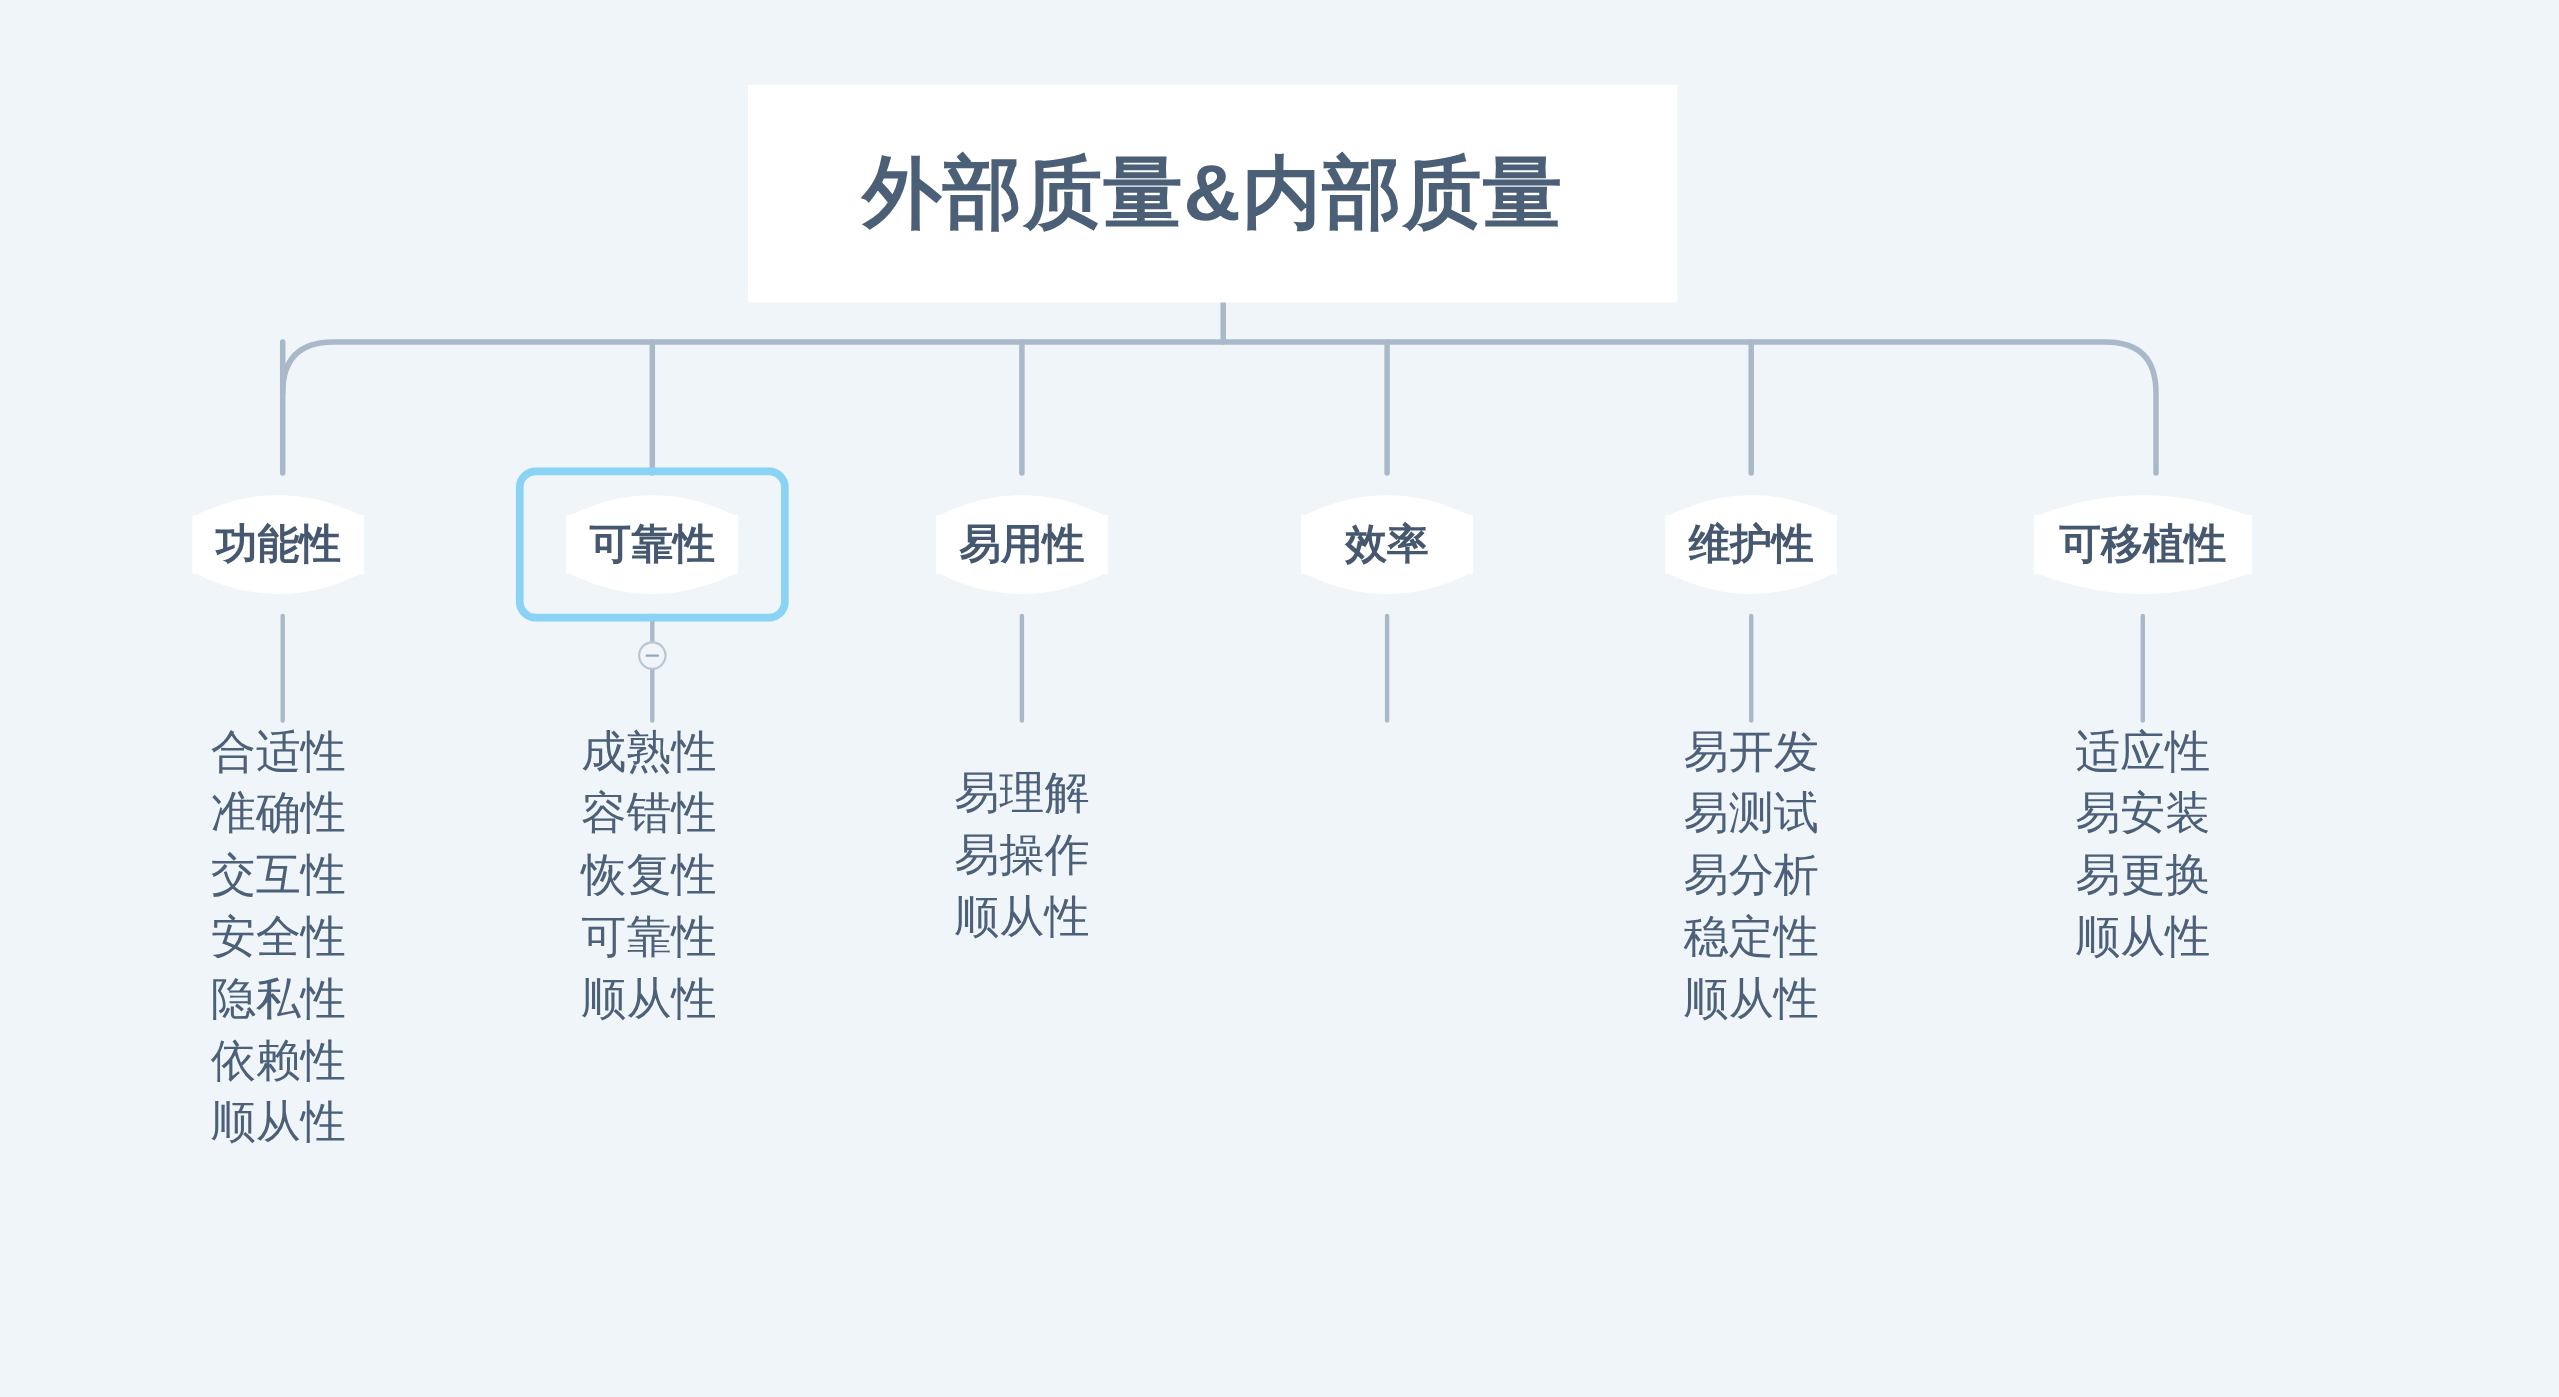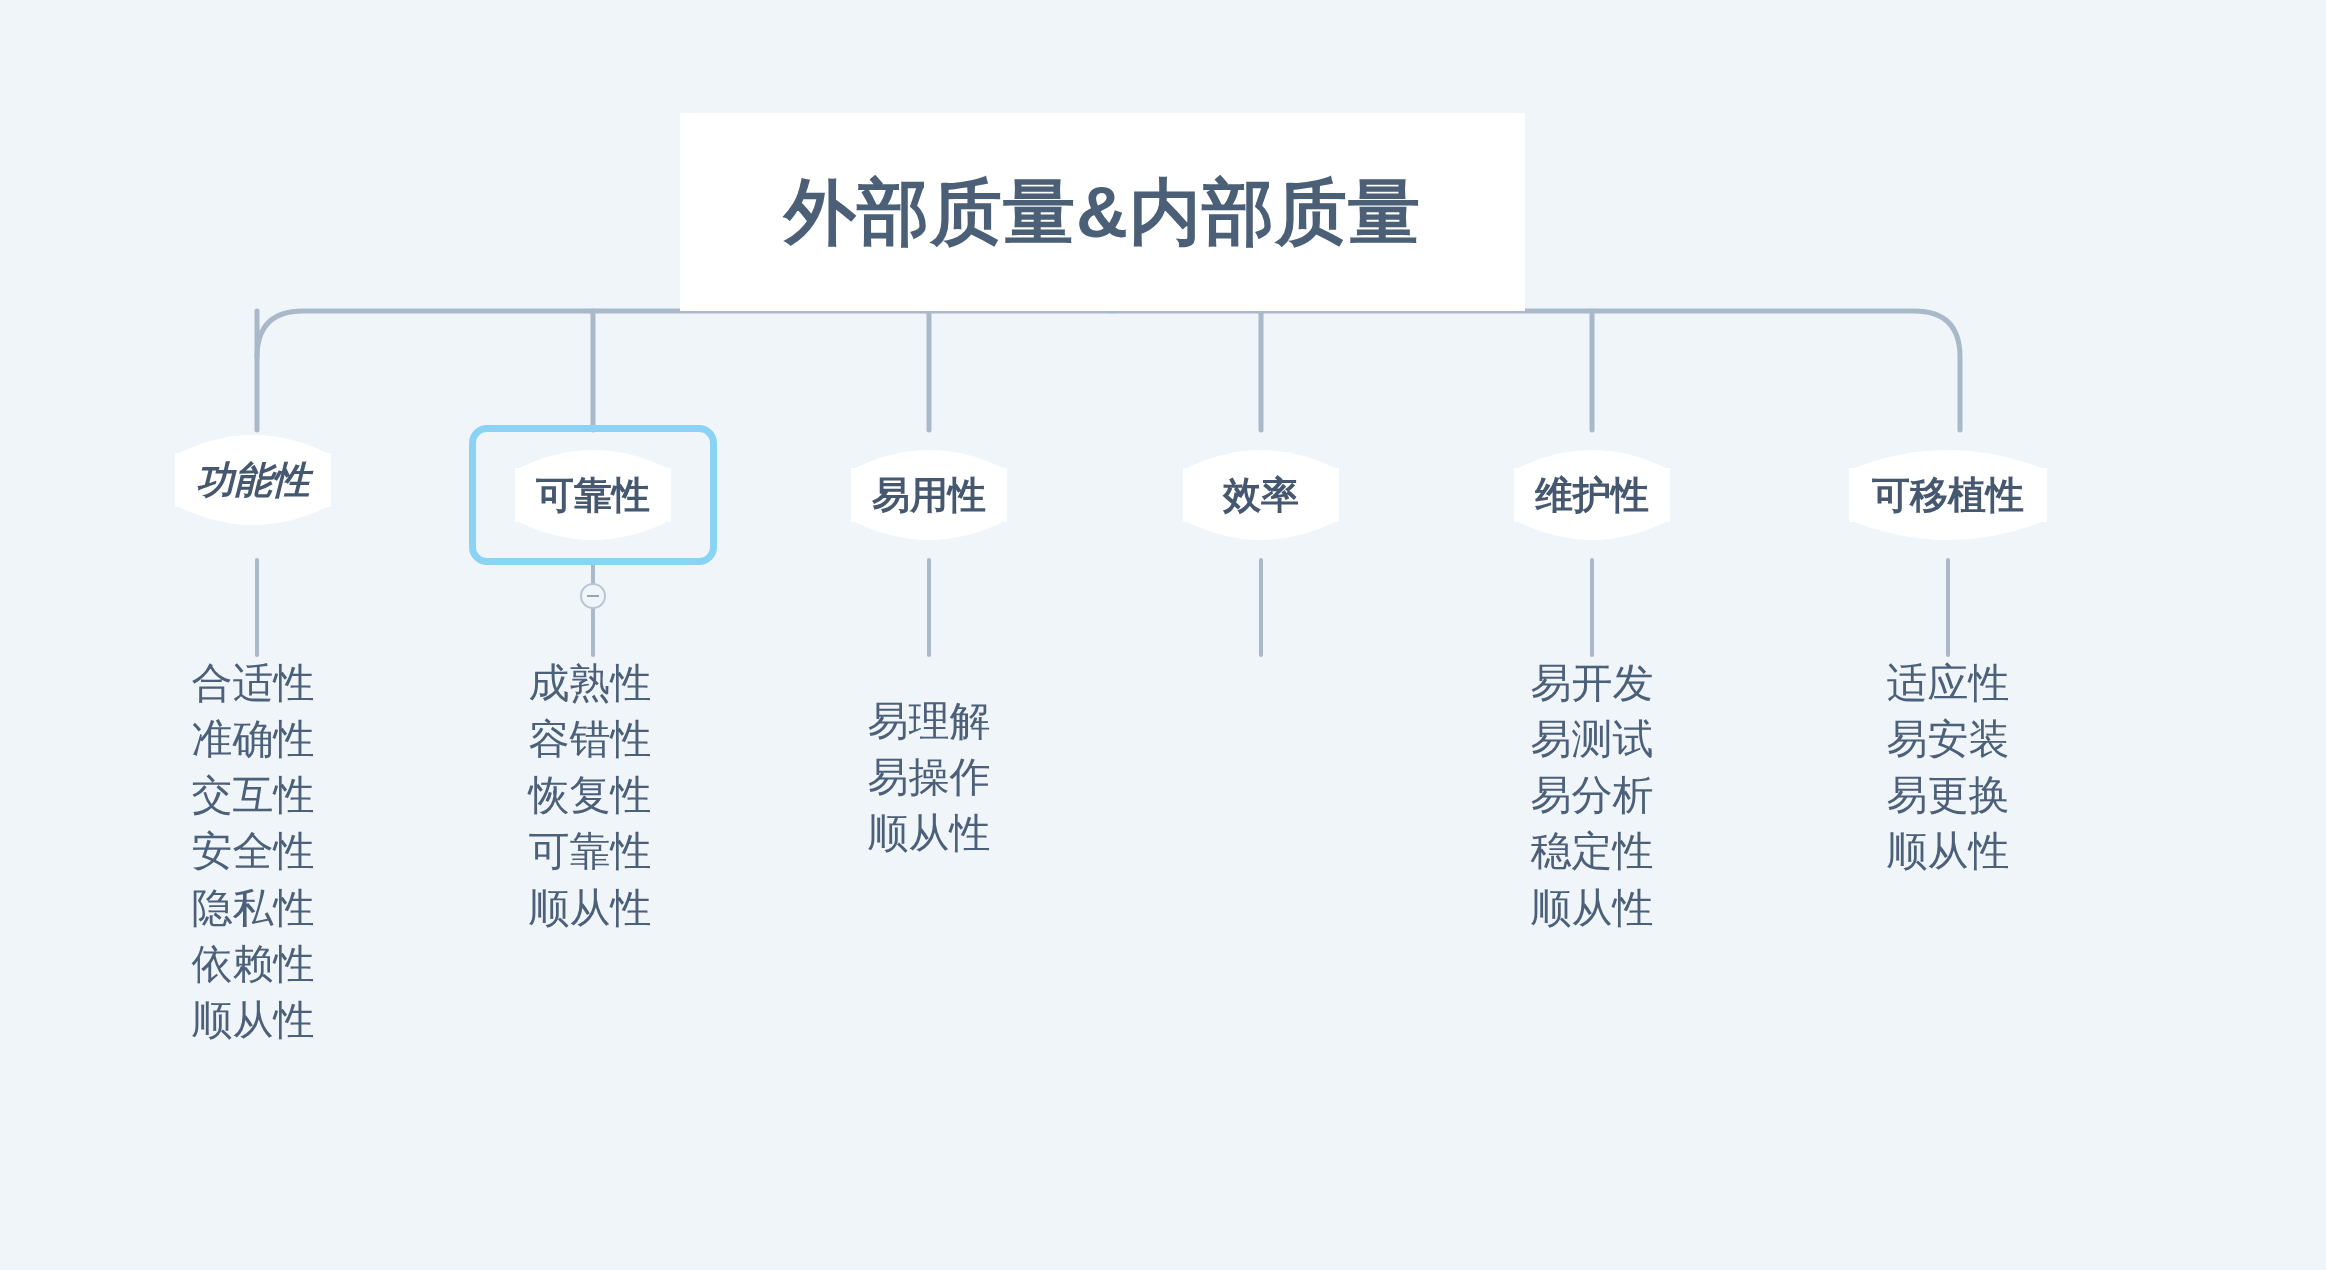--- a/index.html
+++ b/index.html
@@ -34,21 +34,20 @@
     position: absolute;
     left: 680px;
     top: 77px;
     width: 845px;
     height: 198px;
     background: #ffffff;
     display: flex;
     align-items: center;
     justify-content: center;
     box-sizing: border-box;
-    margin-top: 36px;
   }
   .root-label {
     font-size: 72px;
     font-weight: bold;
     color: #4b5f77;
     letter-spacing: 1px;
     white-space: nowrap;
     line-height: 1;
   }
 
@@ -153,21 +152,21 @@
       <path d="M1261 560 L1261 655"></path>
       <path d="M1592 560 L1592 655"></path>
       <path d="M1948 560 L1948 655"></path>
     </g>
   </svg>
 
   <div class="root-node">
     <span class="root-label">外部质量&amp;内部质量</span>
   </div>
 
-  <div class="branch-node" style="left:167px; top:415px;font-style:italic;">
+  <div class="branch-node" style="left:167px; top:430px;">
     <svg class="lens" viewBox="0 0 172 130" preserveAspectRatio="none" xmlns="http://www.w3.org/2000/svg">
       <path d="M8 40 Q86 0 164 40 L164 90 Q86 130 8 90 Z" fill="#ffffff"></path>
       <rect x="8" y="38" width="156" height="54" fill="#ffffff"></rect>
     </svg>
     <span class="branch-label">功能性</span>
   </div>
 
   <div class="selection-ring" style="left:469px; top:425px; width:248px; height:140px;"></div>
   <div class="branch-node" style="left:507px; top:430px;">
     <svg class="lens" viewBox="0 0 172 130" preserveAspectRatio="none" xmlns="http://www.w3.org/2000/svg">

